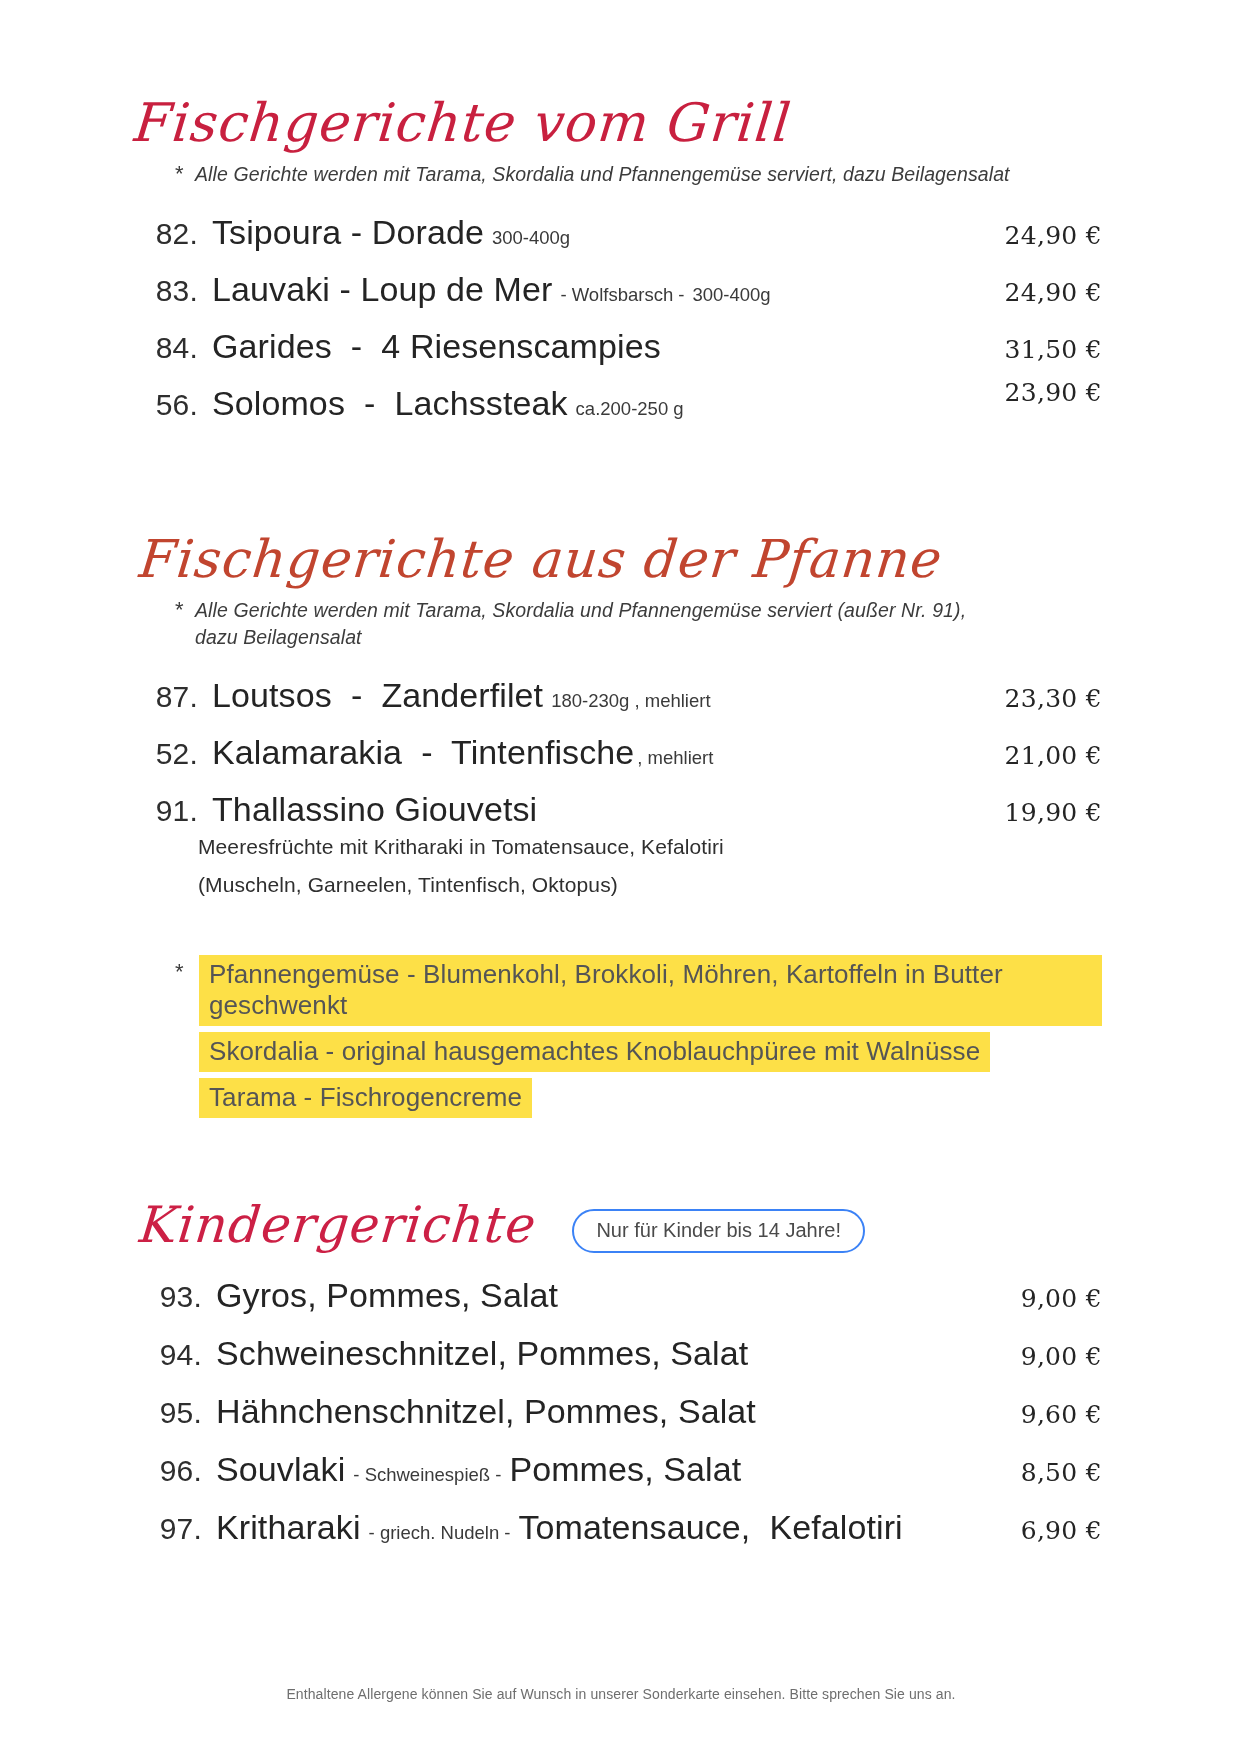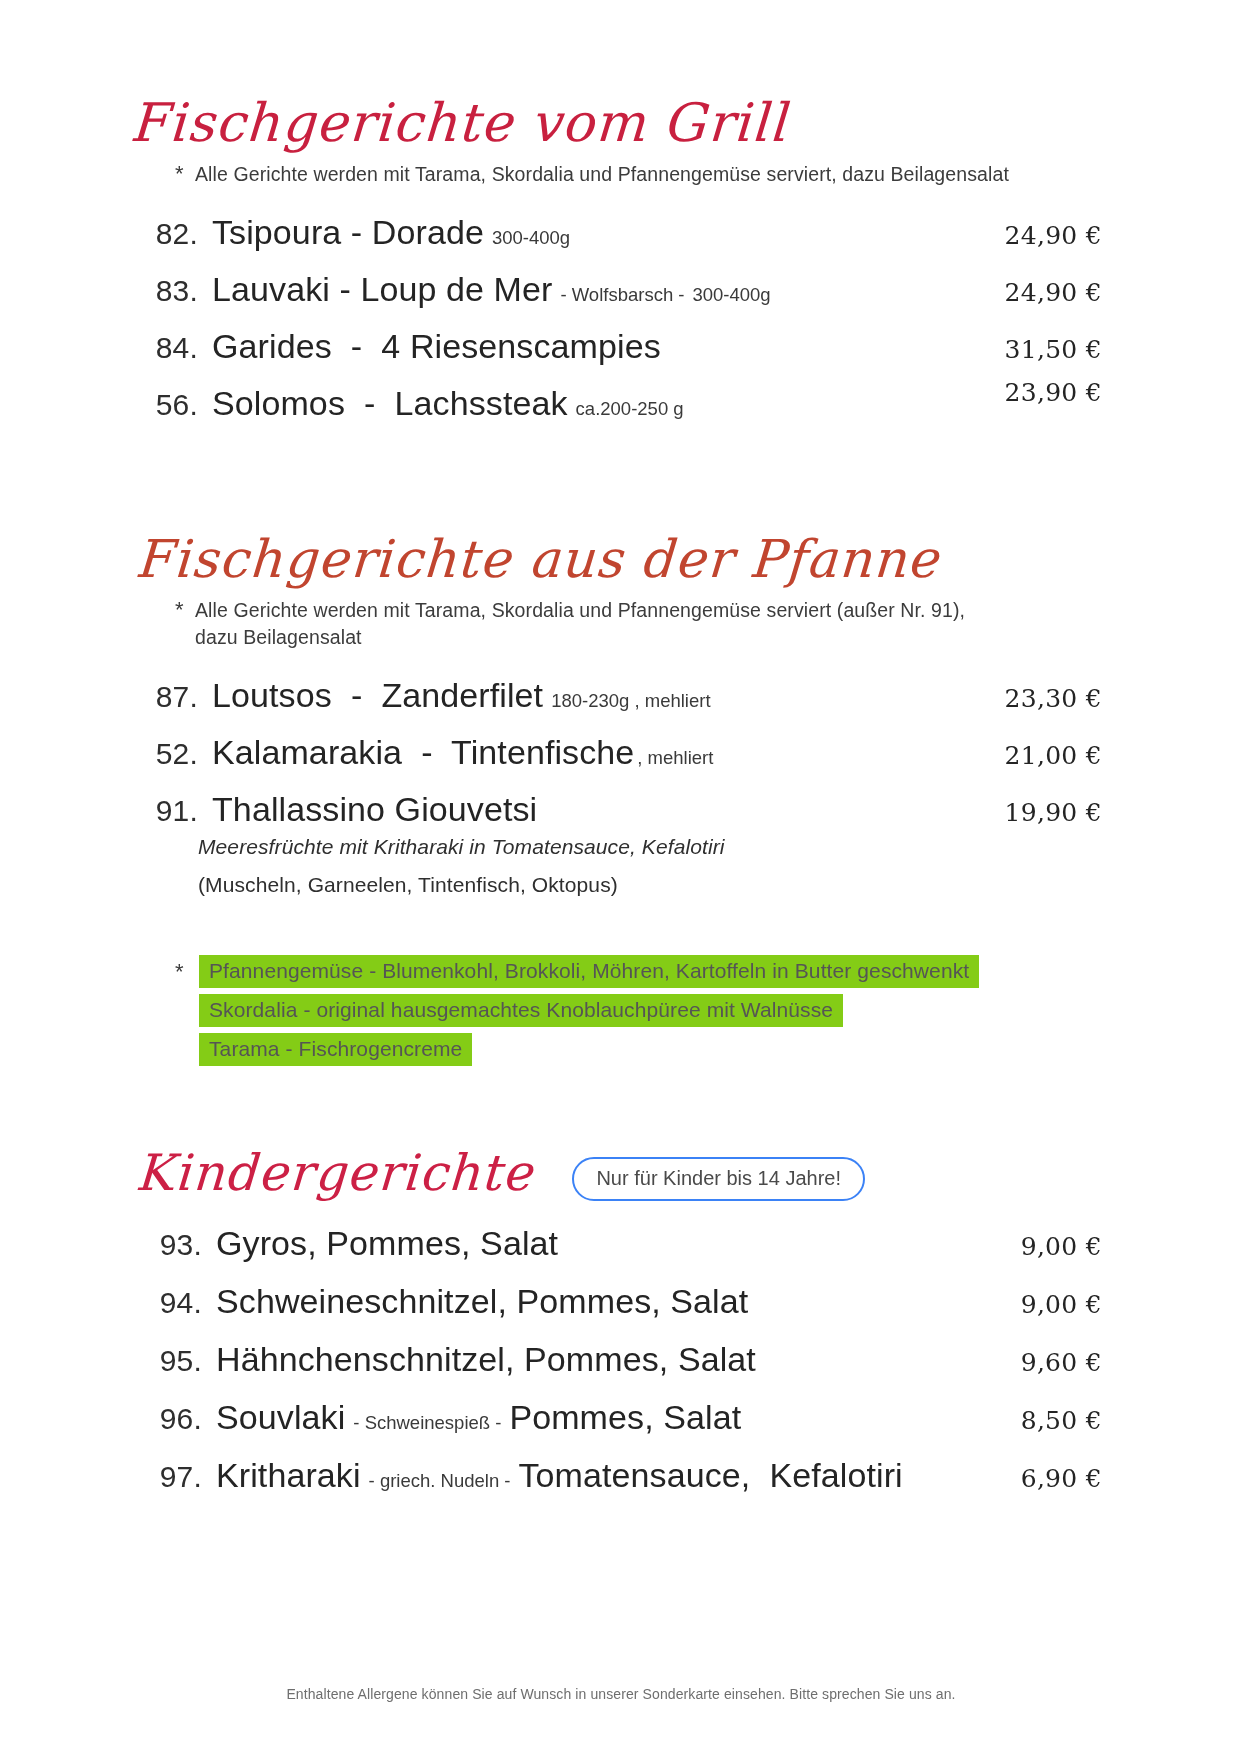--- a/index.html
+++ b/index.html
@@ -65,20 +65,21 @@
     color: #3a3a3a;
     width: 20px;
     flex: 0 0 20px;
     padding-top: 2px;
   }
   .note-text {
     font-size: 19.5px;
     line-height: 1.35;
     color: #3c3c3c;
     letter-spacing: .1px;
+    font-style: italic;
   }
 
   
   .items {
     margin-top: 26px;
   }
   .item {
     display: flex;
     align-items: baseline;
     margin-bottom: 18px;
@@ -120,21 +121,21 @@
     white-space: nowrap;
     letter-spacing: .3px;
   }
   .item-desc {
     font-size: 21px;
     color: #2f2f2f;
     padding-left: 58px;
     margin: 0 0 14px 0;
     letter-spacing: .1px;
   }
-  .item-desc.first { margin-top: 6px; font-style: italic; }
+  .item-desc.first { margin-top: 6px; }
 
   
   .item.raise-price .item-price {
     position: relative;
     top: -14px;
   }
 
   
   .defs {
     margin-top: 58px;
@@ -144,23 +145,23 @@
   }
   .defs-star {
     font-size: 22px;
     color: #3a3a3a;
     flex: 0 0 24px;
     padding-top: 4px;
   }
   .defs-list { flex: 1 1 auto; }
   .def-line {
     display: inline-block;
-    background: #84cc16;
+    background: #fde047;
     color: #555555;
-    font-size: 21px;
+    font-size: 26px;
     padding: 4px 10px 5px 10px;
     margin-bottom: 6px;
     letter-spacing: .1px;
   }
 
   
   .kinder-row {
     display: flex;
     align-items: center;
     margin-top: 76px;

